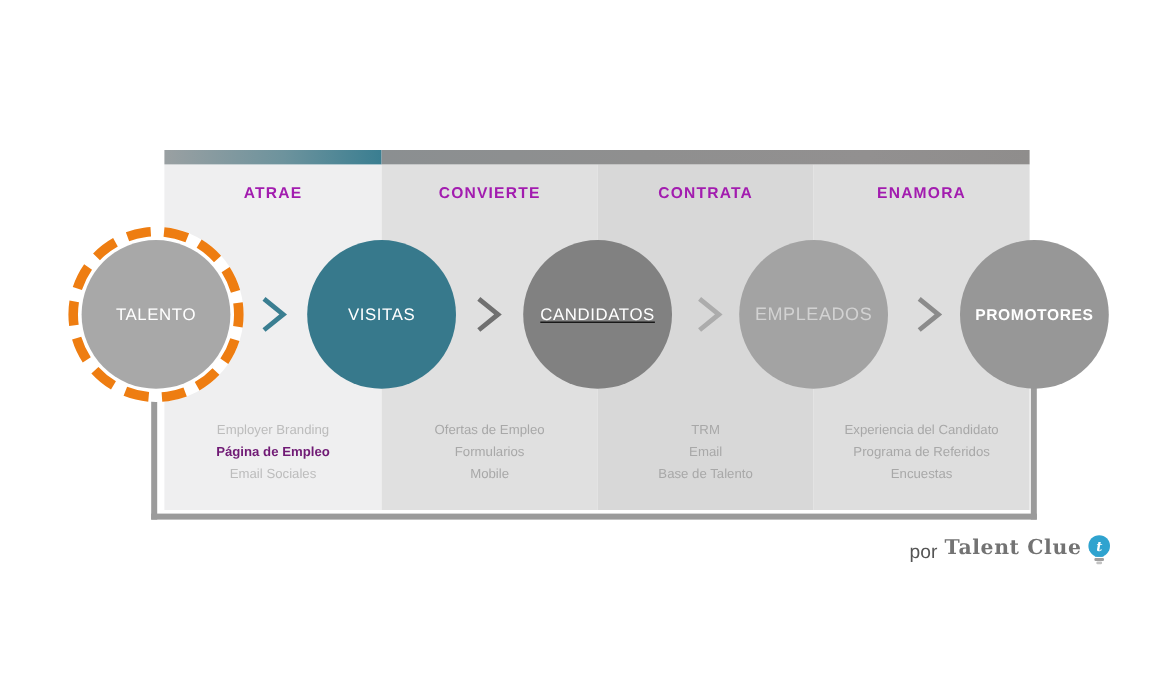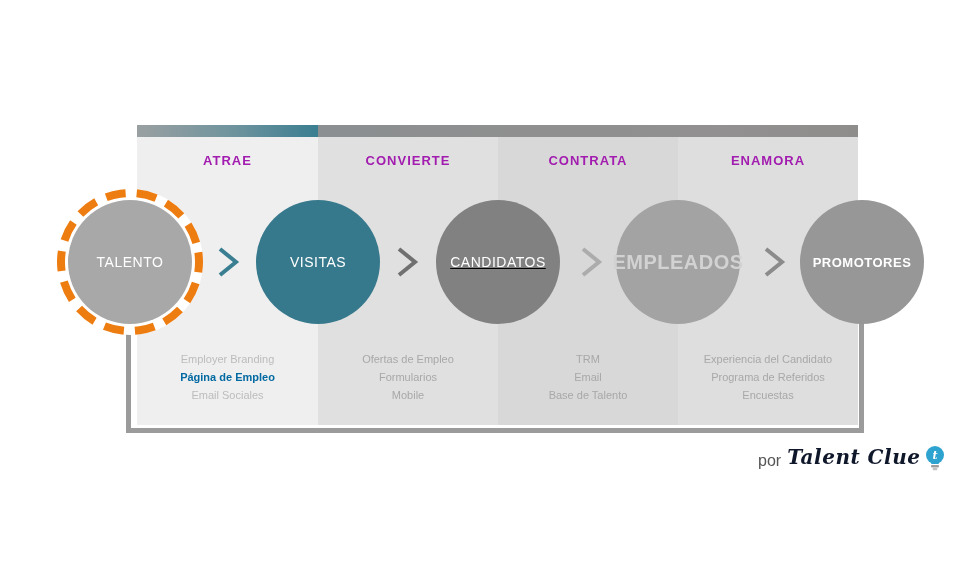--- a/index.html
+++ b/index.html
@@ -15,53 +15,53 @@
   .col{position:absolute;top:137px;height:288px;z-index:1;}
   .col0{left:137px;width:181px;background:#efeff0;}
   .col1{left:318px;width:180px;background:#e0e0e0;}
   .col2{left:498px;width:180px;background:#d8d8d8;}
   .col3{left:678px;width:180px;background:#dedede;}
   .col-title{margin-top:16px;text-align:center;font-size:13px;font-weight:700;
              color:#a21caf;letter-spacing:1px;}
   .col-list{position:absolute;left:0;right:0;bottom:21px;text-align:center;
             font-size:11px;line-height:18px;color:#a8a8a8;}
   .col0 .col-list{color:#bcbcbc;}
-  .col-list .item-strong{color:#0369a1;font-weight:600;}
+  .col-list .item-strong{color:#701a75;font-weight:600;}
   .col3 .col-list{padding:0 14px;}
 
   
   .loop-frame{position:absolute;left:126px;top:262px;width:738px;height:171px;
               box-sizing:border-box;border-left:5px solid #9b9b9b;
               border-right:5px solid #9b9b9b;border-bottom:5px solid #9b9b9b;
               z-index:2;}
 
   
   .circle{position:absolute;width:124px;height:124px;border-radius:50%;
           display:flex;align-items:center;justify-content:center;z-index:4;}
   .circle span{color:#fff;font-size:14px;letter-spacing:.5px;}
   .c-talento{left:68px;top:200px;background:#a8a8a8;}
   .c-visitas{left:256px;top:200px;background:#37798c;}
   .c-candidatos{left:436px;top:200px;background:#818181;text-decoration:underline;}
   .c-empleados{left:616px;top:200px;background:#a3a3a3;}
-  .c-empleados span{color:#d2d2d2;font-size:20px;font-weight:bold;}
+  .c-empleados span{color:#d2d2d2;font-size:15px;}
   .c-promotores{left:800px;top:200px;background:#979797;text-align:center;}
   .c-promotores span{font-size:13px;font-weight:700;}
 
   
   .ring{position:absolute;left:45px;top:177px;width:170px;height:170px;z-index:3;}
 
   
   .chev{position:absolute;top:245px;width:26px;height:34px;z-index:2;}
   .chev1{left:215px;} .chev2{left:394px;} .chev3{left:578px;} .chev4{left:761px;}
 
   
   .footer{position:absolute;top:443px;left:758px;display:flex;align-items:center;z-index:6;}
   .footer .por{font-size:16px;color:#555;margin-right:6px;margin-top:8px;}
-  .footer .brand{font-family:"DejaVu Serif", serif;font-style:italic;font-weight:700;
-                 font-size:20px;color:#0f172a;letter-spacing:.5px;}
+  .footer .brand{font-family:"DejaVu Serif", serif;font-weight:700;
+                 font-size:17px;color:#737373;letter-spacing:.5px;}
   .footer .bulb{margin-left:5px;margin-top:2px;}
 </style>
 </head>
 <body>
 
 <div class="canvas">
 
   <div class="bar bar-teal"></div>
   <div class="bar bar-gray"></div>
 

